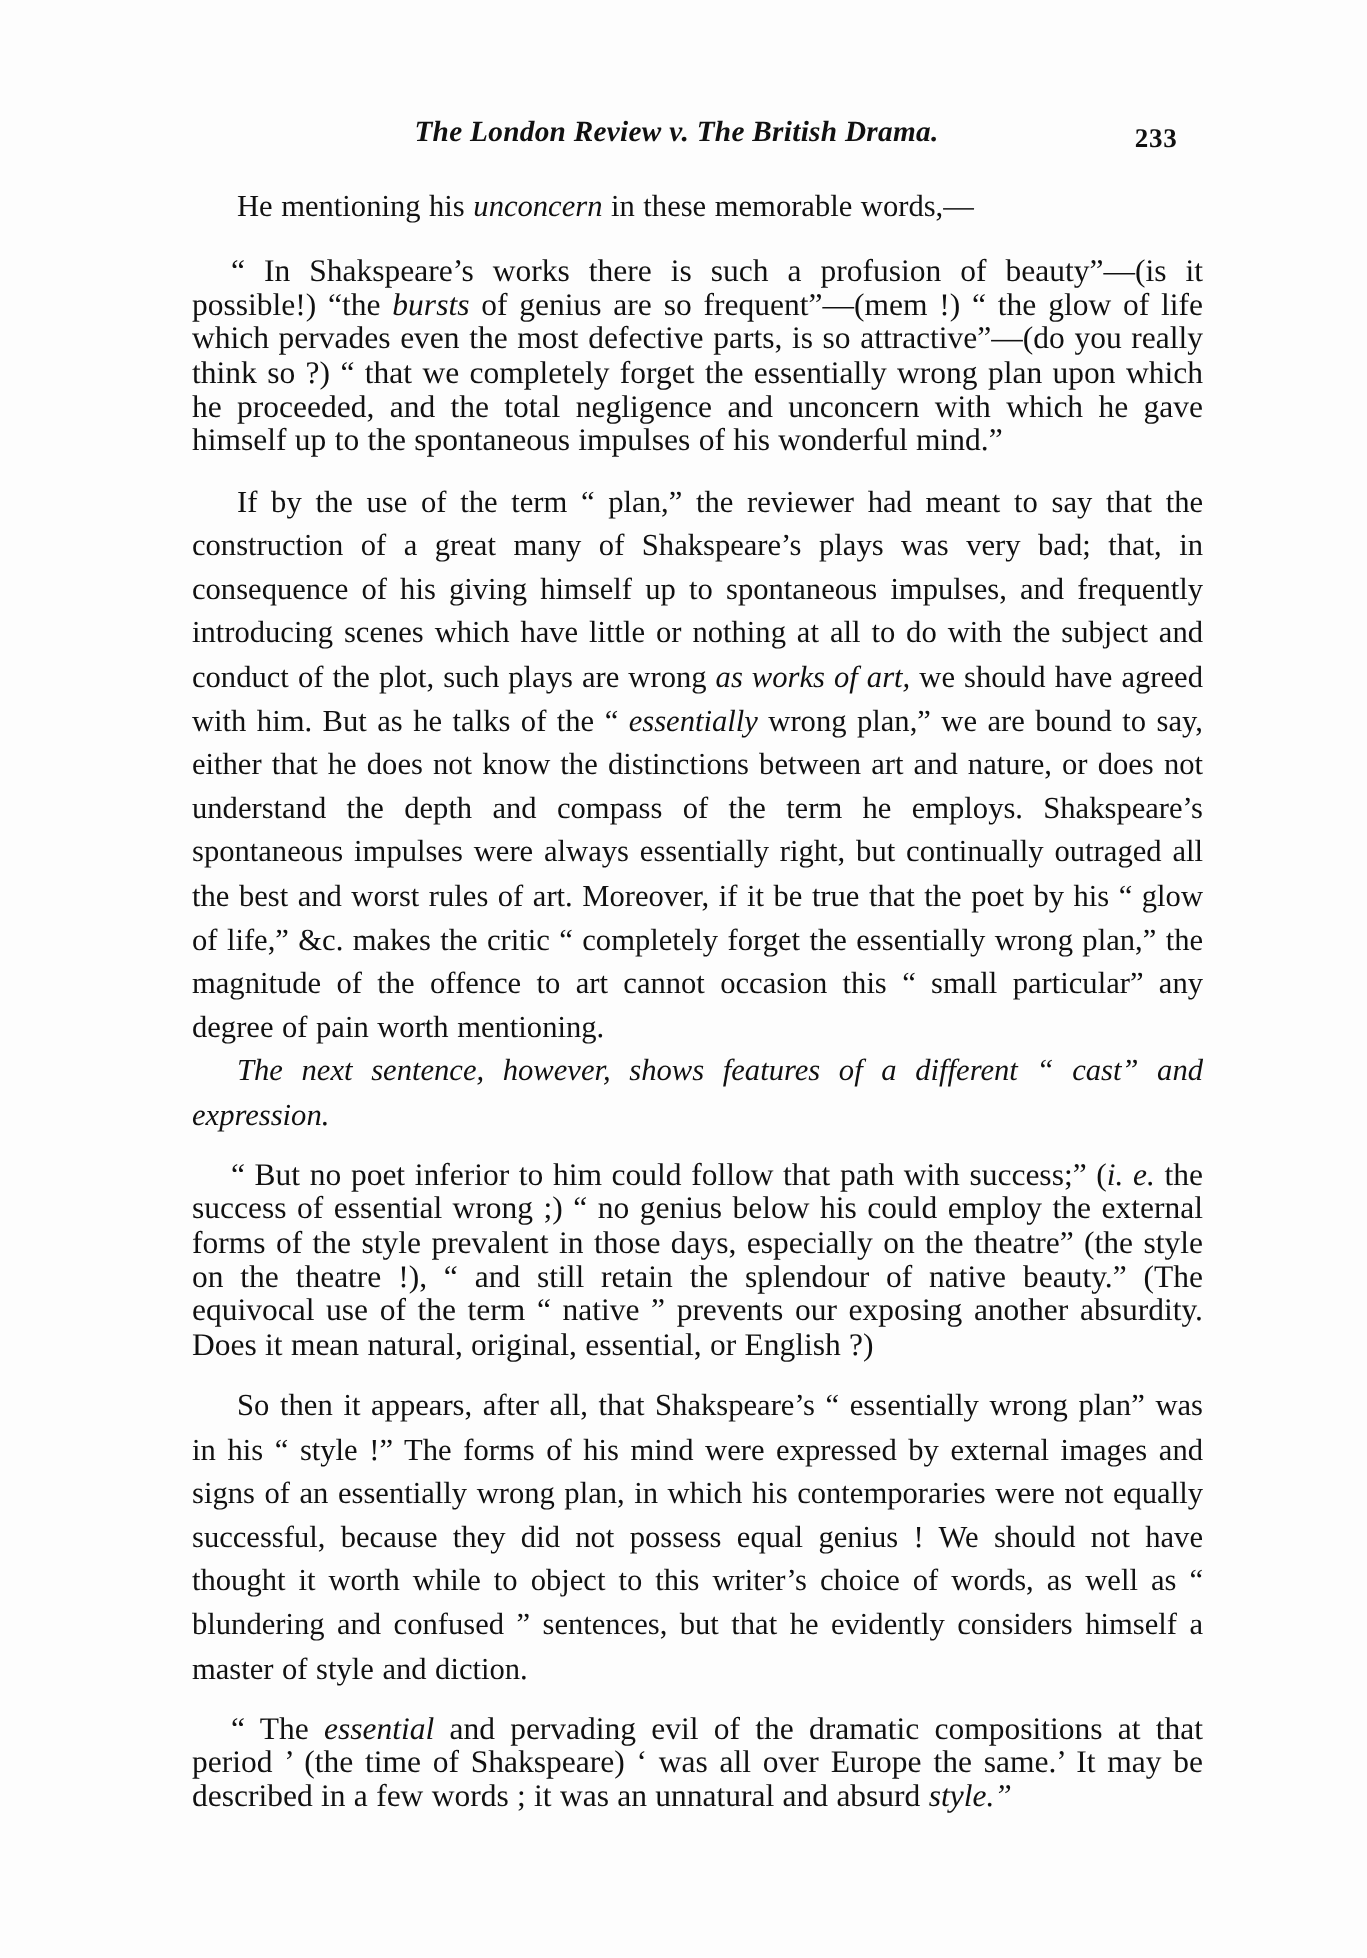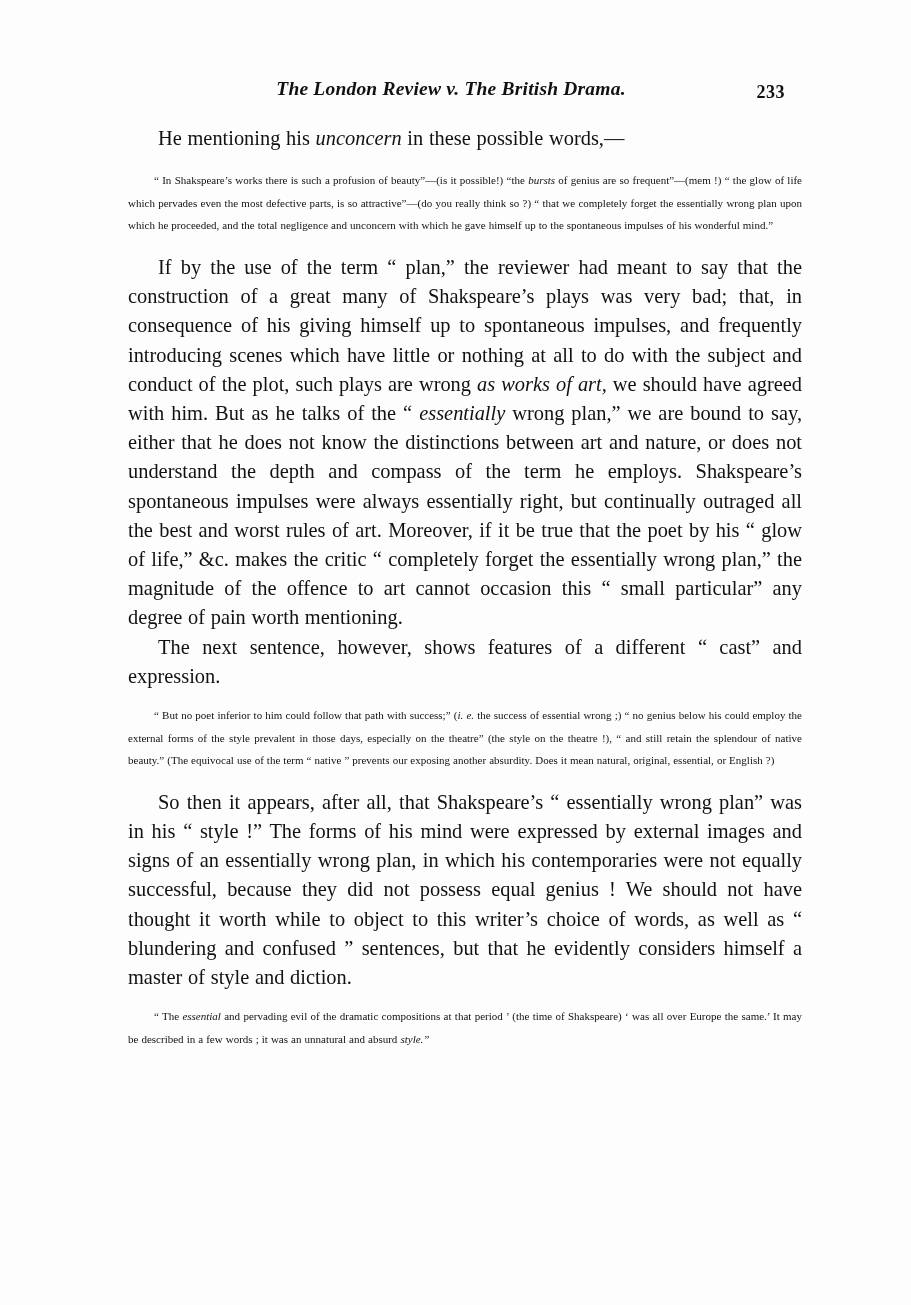--- a/index.html
+++ b/index.html
@@ -66,26 +66,27 @@
     text-justify: inter-word;
     margin: 0;
     text-indent: 30px;
     word-spacing: 0.6px;
   }
   .body-para.lead {
     margin-bottom: 16px;
   }
   .body-para + .body-para {
     margin-top: 0;
+    font-style: italic;
   }
   .gap-before { margin-top: 15px; }
 
   
   .quote {
-    font-size: 11px;
+    font-size: 21px;
     line-height: 22.6px;
     text-align: justify;
     text-justify: inter-word;
     margin: 13px 0 16px 0;
     text-indent: 26px;
     word-spacing: 0.3px;
   }
   .quote.tight { margin-bottom: 32px; }
 
   i, .ital { font-style: italic; }
@@ -94,21 +95,21 @@
 <body>
 
 <div class="page">
   <div class="textblock">
 
     <div class="runhead">
       <span class="runhead-title">The London Review v. The British Drama.</span>
       <span class="runhead-folio">233</span>
     </div>
 
-    <p class="body-para lead"><span>He mentioning his </span><i>unconcern</i><span> in these possible words,—</span></p>
+    <p class="body-para lead"><span>He mentioning his </span><i>unconcern</i><span> in these memorable words,—</span></p>
 
     <p class="quote"><span>“ In Shakspeare’s works there is such a profusion of beauty”—(is it possible!) “the </span><i>bursts</i><span> of genius are so frequent”—(mem !) “ the glow of life which pervades even the most defective parts, is so attractive”—(do you really think so ?) “ that we completely forget the essentially wrong plan upon which he proceeded, and the total negligence and unconcern with which he gave himself up to the spontaneous impulses of his wonderful mind.”</span></p>
 
     <p class="body-para gap-before"><span>If by the use of the term “ plan,” the reviewer had meant to say that the construction of a great many of Shakspeare’s plays was very bad; that, in consequence of his giving himself up to spontaneous impulses, and frequently introducing scenes which have little or nothing at all to do with the subject and conduct of the plot, such plays are wrong </span><i>as works of art,</i><span> we should have agreed with him.   But as he talks of the “ </span><i>essentially</i><span> wrong plan,” we are bound to say, either that he does not know the distinctions between art and nature, or does not understand the depth and compass of the term he employs. Shakspeare’s spontaneous impulses were always essentially right, but continually outraged all the best and worst rules of art.   Moreover, if it be true that the poet by his “ glow of life,” &amp;c. makes the critic “ completely forget the essentially wrong plan,” the magnitude of the offence to art cannot occasion this “ small particular” any degree of pain worth mentioning.</span></p>
 
     <p class="body-para">The next sentence, however, shows features of a different “ cast” and expression.</p>
 
     <p class="quote"><span>“ But no poet inferior to him could follow that path with success;” (</span><i>i. e.</i><span> the success of essential wrong ;)  “ no genius below his could employ the external forms of the style prevalent in those days, especially on the theatre” (the style on the theatre !), “ and still retain the splendour of native beauty.” (The equivocal use of the term “ native ” prevents our exposing another absurdity.   Does it mean natural, original, essential, or English ?)</span></p>
 
     <p class="body-para gap-before">So then it appears, after all, that Shakspeare’s “ essentially wrong plan” was in his “ style !”   The forms of his mind were expressed by external images and signs of an essentially wrong plan, in which his contemporaries were not equally successful, because they did not possess equal genius !  We should not have thought it worth while to object to this writer’s choice of words, as well as “ blundering and confused ” sentences, but that he evidently considers himself a master of style and diction.</p>

